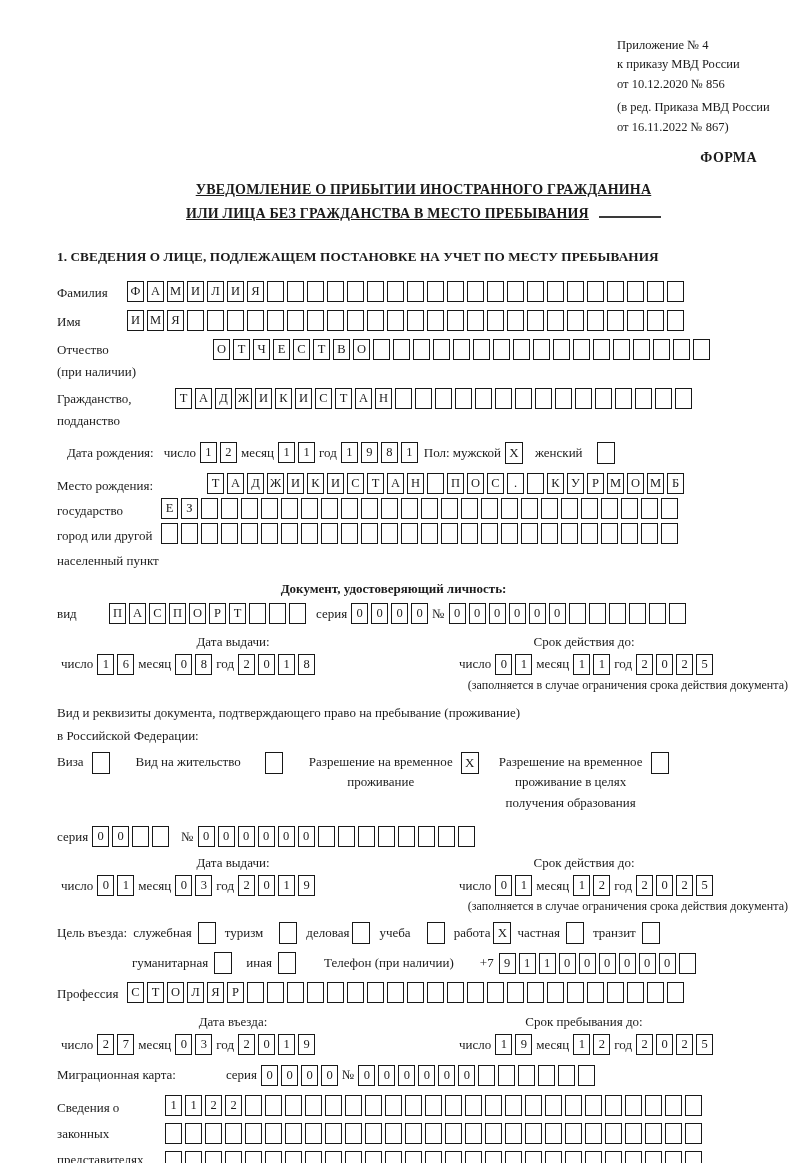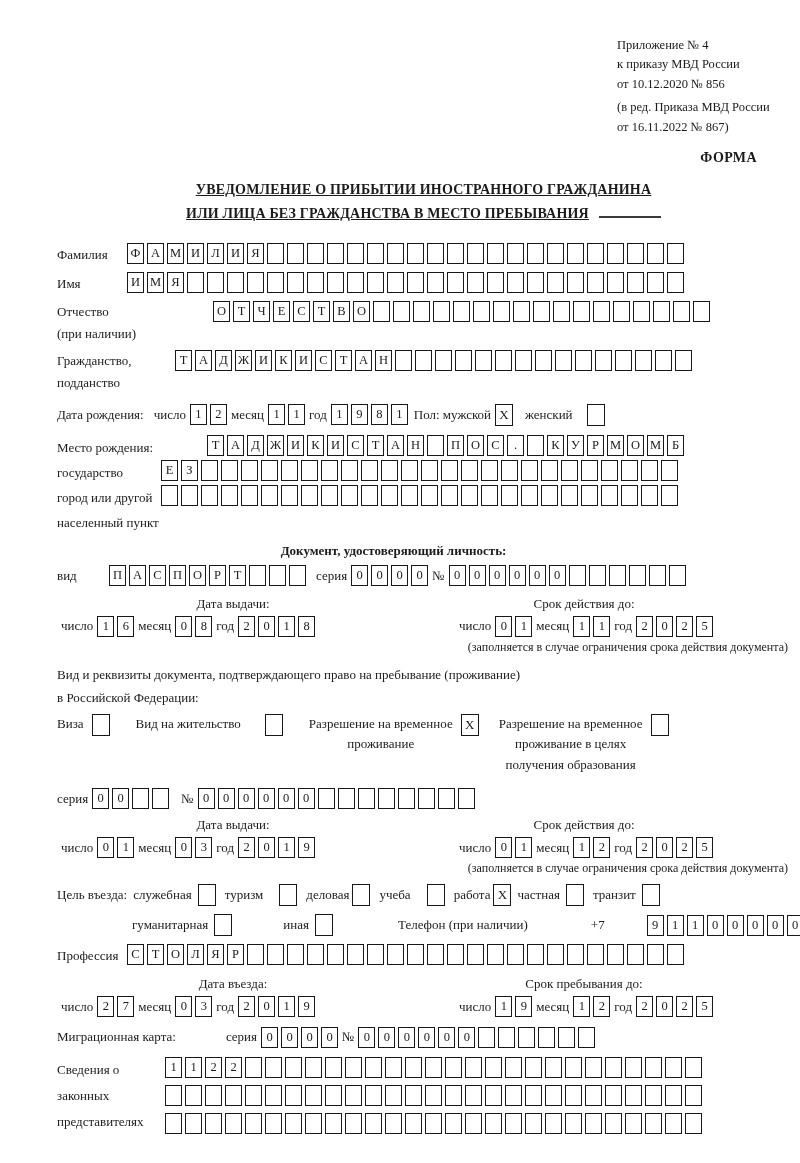--- a/index.html
+++ b/index.html
@@ -65,20 +65,21 @@
     </div>
   </div>
 
   <div class="form-label">ФОРМА</div>
 
   <div class="title">
     <div>УВЕДОМЛЕНИЕ О ПРИБЫТИИ ИНОСТРАННОГО ГРАЖДАНИНА</div>
     <div><span>ИЛИ ЛИЦА БЕЗ ГРАЖДАНСТВА В МЕСТО ПРЕБЫВАНИЯ</span><span class="blank-line"></span></div>
   </div>
 
+  <div class="section-title">1. СВЕДЕНИЯ О ЛИЦЕ, ПОДЛЕЖАЩЕМ ПОСТАНОВКЕ НА УЧЕТ ПО МЕСТУ ПРЕБЫВАНИЯ</div>
 
   <div class="frow" style="margin-top:16px;">
     <span class="flabel" style="width:70px;">Фамилия</span>
     <div class="cellrow">
         <span class="cell">Ф</span>
         <span class="cell">А</span>
         <span class="cell">М</span>
         <span class="cell">И</span>
         <span class="cell">Л</span>
         <span class="cell">И</span>
@@ -203,21 +204,21 @@
         <span class="cell"></span>
         <span class="cell"></span>
         <span class="cell"></span>
         <span class="cell"></span>
         <span class="cell"></span>
         <span class="cell"></span>
         <span class="cell"></span>
       </div>
   </div>
 
-  <div class="frow center" style="margin-top:9px;">
+  <div class="frow center" style="margin-top:9px;margin-left:10px;">
     <span class="flabel">Дата рождения:</span>
     <div class="dg" style="margin-left:6px;">
       <span class="dl">число</span>
       <div class="cellrow">
           <span class="cell">1</span>
           <span class="cell">2</span>
         </div>
       <span class="dl">месяц</span>
       <div class="cellrow">
           <span class="cell">1</span>
@@ -549,21 +550,21 @@
     <div class="cb-item" style="margin-left:6px;">
       <span class="flabel">частная</span>
       <span class="checkbox"></span>
     </div>
     <div class="cb-item" style="margin-left:9px;">
       <span class="flabel">транзит</span>
       <span class="checkbox"></span>
     </div>
   </div>
 
-  <div class="frow center" style="margin-top:6px; margin-left:75px;gap:37px;">
+  <div class="frow center" style="margin-top:6px; margin-left:75px;">
     <div class="cb-item">
       <span class="flabel">гуманитарная</span>
       <span class="checkbox"></span>
     </div>
     <div class="cb-item" style="margin-left:14px;">
       <span class="flabel">иная</span>
       <span class="checkbox"></span>
     </div>
     <span class="flabel" style="margin-left:28px;">Телефон (при наличии)</span>
     <span class="flabel" style="margin-left:26px;">+7</span>

